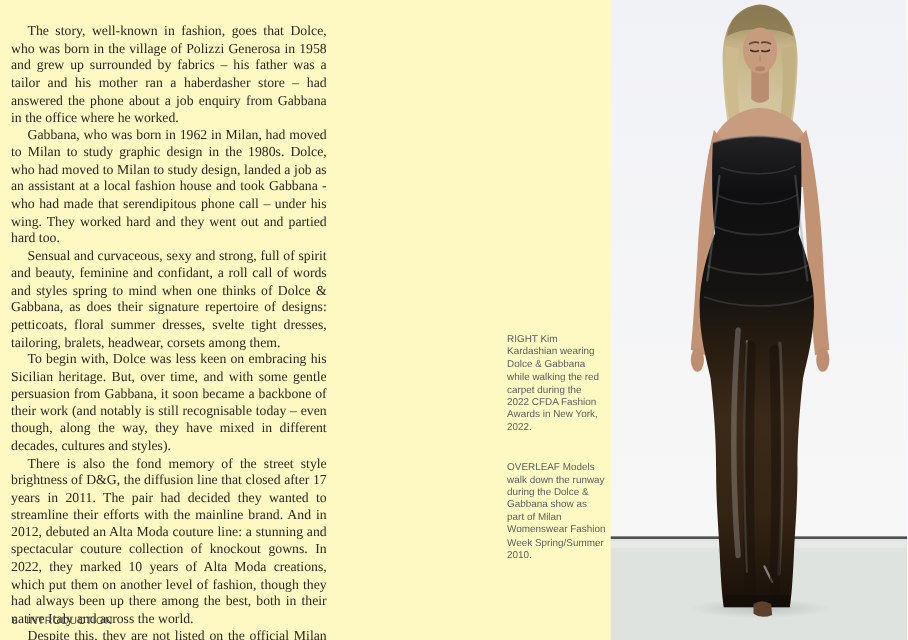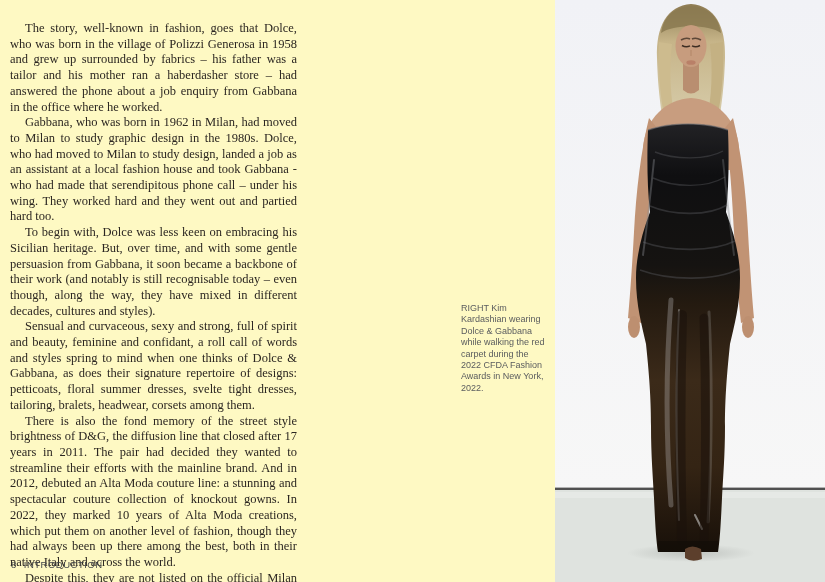--- a/index.html
+++ b/index.html
@@ -42,28 +42,29 @@
   .photo svg{display:block;width:100%;height:100%;}
 </style>
 </head>
 <body>
 
 <div class="page">
 
   <main class="body-col">
     <p>The story, well-known in fashion, goes that Dolce, who was born in the village of Polizzi Generosa in 1958 and grew up surrounded by fabrics – his father was a tailor and his mother ran a haberdasher store – had answered the phone about a job enquiry from Gabbana in the office where he worked.</p>
     <p>Gabbana, who was born in 1962 in Milan, had moved to Milan to study graphic design in the 1980s. Dolce, who had moved to Milan to study design, landed a job as an assistant at a local fashion house and took Gabbana - who had made that serendipitous phone call – under his wing. They worked hard and they went out and partied hard too.</p>
+    <p>Sensual and curvaceous, sexy and strong, full of spirit and beauty, feminine and confidant, a roll call of words and styles spring to mind when one thinks of Dolce &amp; Gabbana, as does their signature repertoire of designs: petticoats, floral summer dresses, svelte tight dresses, tailoring, bralets, headwear, corsets among them.</p>
     <p>To begin with, Dolce was less keen on embracing his Sicilian heritage. But, over time, and with some gentle persuasion from Gabbana, it soon became a backbone of their work (and notably is still recognisable today – even though, along the way, they have mixed in different decades, cultures and styles).</p>
-    <p>Sensual and curvaceous, sexy and strong, full of spirit and beauty, feminine and confidant, a roll call of words and styles spring to mind when one thinks of Dolce &amp; Gabbana, as does their signature repertoire of designs: petticoats, floral summer dresses, svelte tight dresses, tailoring, bralets, headwear, corsets among them.</p>
     <p>There is also the fond memory of the street style brightness of D&amp;G, the diffusion line that closed after 17 years in 2011. The pair had decided they wanted to streamline their efforts with the mainline brand. And in 2012, debuted an Alta Moda couture line: a stunning and spectacular couture collection of knockout gowns. In 2022, they marked 10 years of Alta Moda creations, which put them on another level of fashion, though they had always been up there among the best, both in their native Italy and across the world.</p>
     <p>Despite this, they are not listed on the official Milan Moda</p>
   </main>
 
   <aside class="caption-col">
     <p><span>RIGHT</span> <span>Kim Kardashian wearing Dolce &amp; Gabbana while walking the red carpet during the 2022 CFDA Fashion Awards in New York, 2022.</span></p>
+    <p><span>OVERLEAF</span> <span>Models walk down the runway during the Dolce &amp; Gabbana show as part of Milan Womenswear Fashion Week Spring/Summer 2010.</span></p>
   </aside>
 
   <figure class="photo" role="img" aria-label="Kim Kardashian, platinum blonde hair, standing in a strapless black shiny latex Dolce &amp; Gabbana column gown with a sheer brown skirt, against a white studio wall on a pale grey floor">
     <svg viewBox="0 0 270 582" preserveAspectRatio="none" aria-hidden="true">
       <defs>
         <linearGradient id="wallg" x1="0" y1="0" x2="0" y2="1">
           <stop offset="0" stop-color="#f1f2f6"></stop>
           <stop offset="1" stop-color="#f7f7f7"></stop>
         </linearGradient>
         <linearGradient id="hairg" x1="0" y1="0" x2="0" y2="1">

